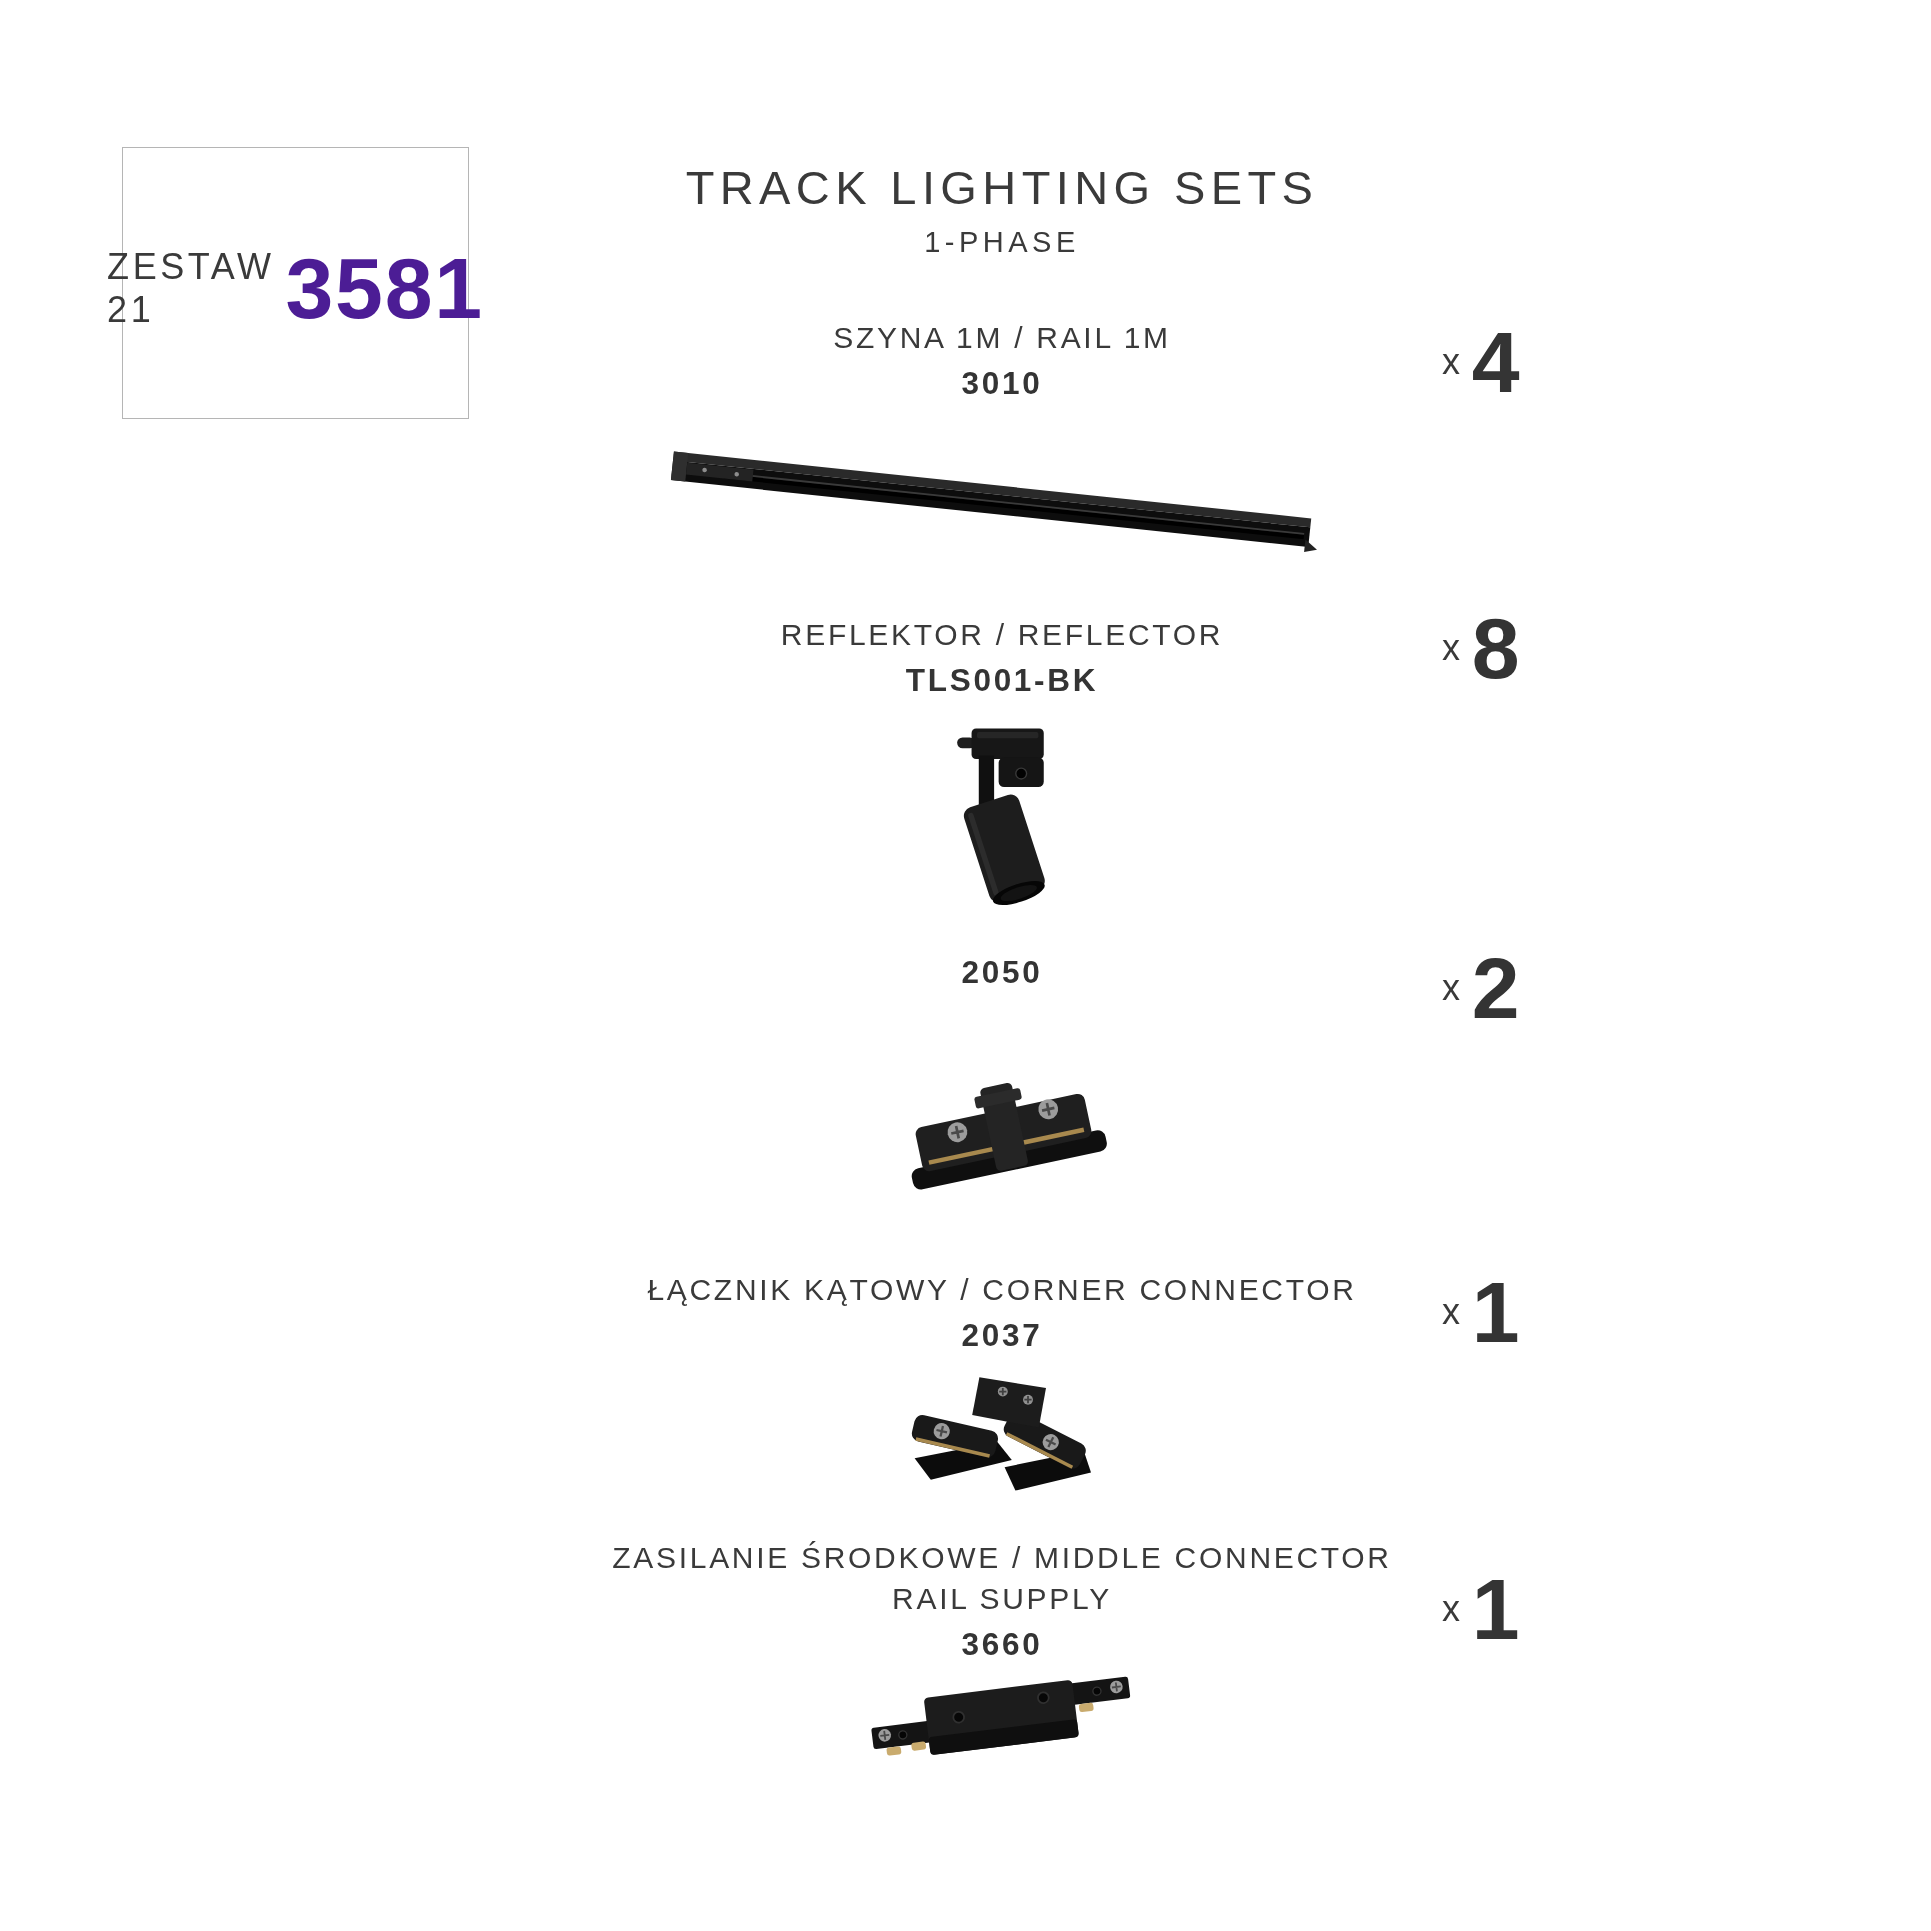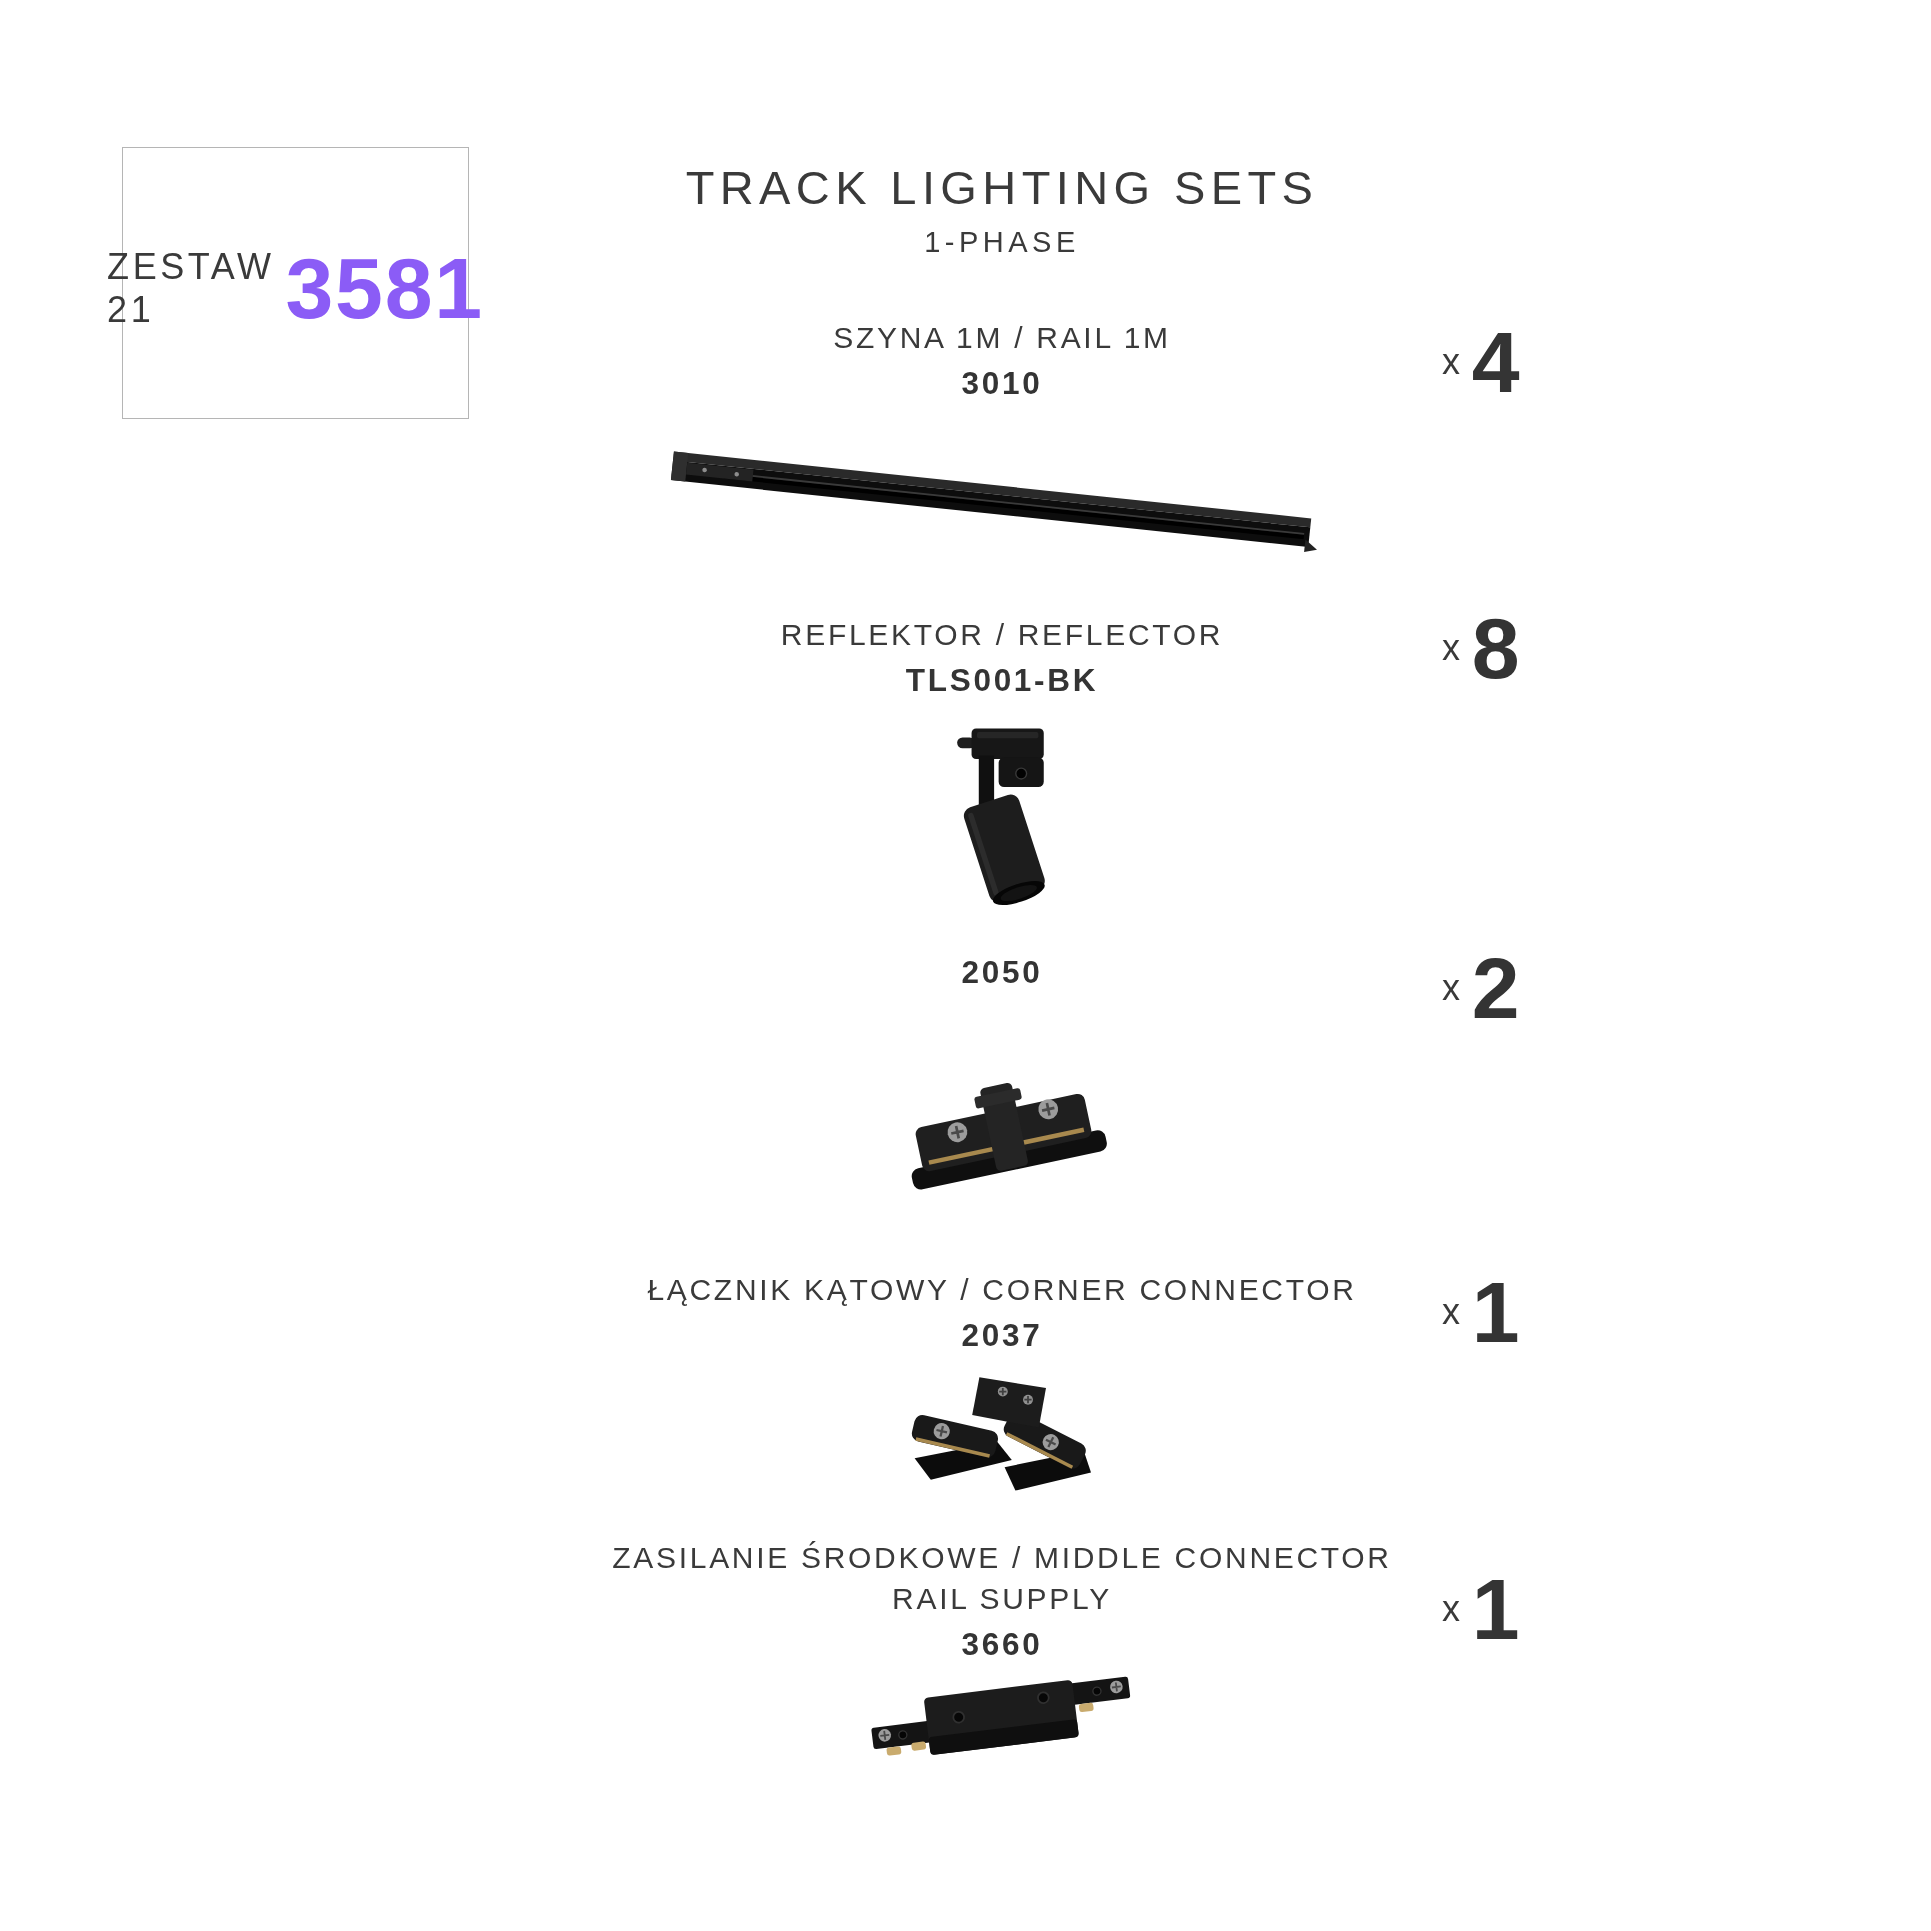--- a/index.html
+++ b/index.html
@@ -9,21 +9,21 @@
     font-family:"Liberation Sans", sans-serif;
   }
   
   .badge{
     position:absolute;left:122px;top:147px;width:347px;height:272px;
     border:1.8px solid #b5b5b5;box-sizing:border-box;
     display:flex;align-items:center;justify-content:center;
     gap:10.8px;padding-top:9px;
   }
   .badge-label{font-size:36px;letter-spacing:3.6px;line-height:43px;font-weight:400;}
-  .badge-number{font-size:86px;letter-spacing:1.8px;line-height:90px;font-weight:700;color:#8b5cf6;}
+  .badge-number{font-size:86px;letter-spacing:1.8px;line-height:90px;font-weight:700;color:#4c1d95;}
   
   .header{position:absolute;left:462px;top:135px;width:1080px;text-align:center;margin-top:28px;}
   .header-title{font-size:47px;letter-spacing:5.4px;line-height:50px;font-weight:400;}
   .header-subtitle{font-size:29px;letter-spacing:4.5px;line-height:36px;margin-top:10.8px;font-weight:400;}
   
   .sec-text{position:absolute;left:462px;width:1080px;text-align:center;}
   .sec1{top:317px}.sec2{top:614px}.sec3{top:947px}.sec4{top:1269px}.sec5{top:1537px}
   .item-name{font-size:30px;letter-spacing:2.7px;line-height:41px;font-weight:400;}
   .item-code{font-size:31.5px;letter-spacing:2.7px;line-height:40px;font-weight:700;margin-top:4.5px;color:#343434;}
   

